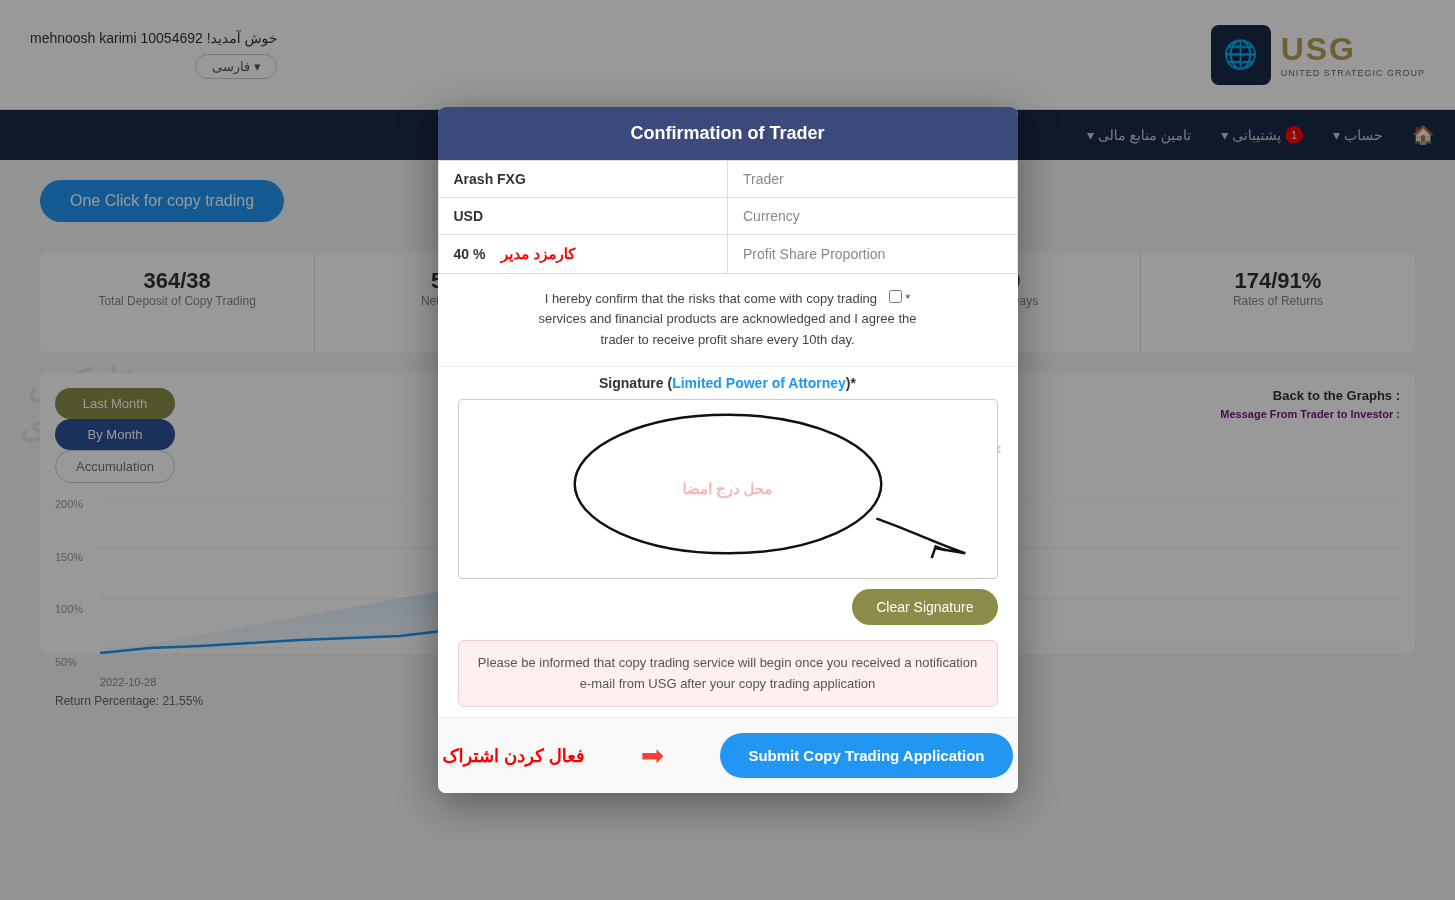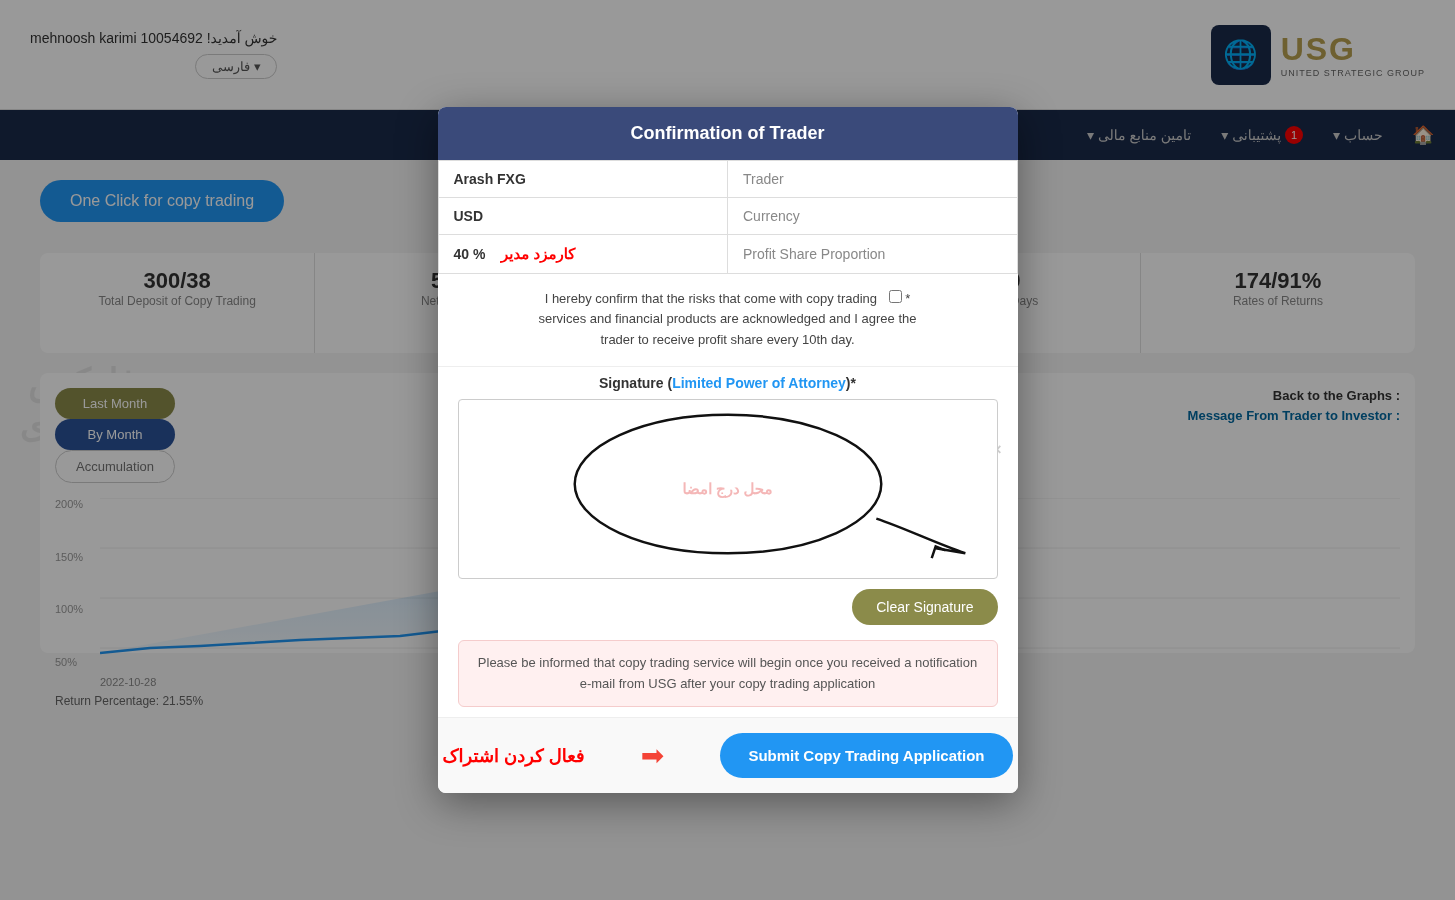--- a/index.html
+++ b/index.html
@@ -430,21 +430,21 @@
   <div class="main-content">
     
     <div class="left-sidebar-text">فارکس<br>حرفه‌ای</div>
 
     
     <button class="copy-btn">One Click for copy trading</button>
 
     
     <div class="stats-row">
       <div class="stat-item">
-        <div class="stat-value">300/38</div>
+        <div class="stat-value">364/38</div>
         <div class="stat-label">Total Deposit of Copy Trading</div>
       </div>
       <div class="stat-item">
         <div class="stat-value">598/</div>
         <div class="stat-label">Net Deposit</div>
       </div>
       <div style="flex:1; padding:15px 20px; border-right:1px solid #e0e0e0; text-align:right;">
         <div style="display:flex;align-items:center;justify-content:flex-end;gap:15px;">
           <div>
             <div style="font-size:20px;font-weight:bold;color:#333;">G investing 1</div>
@@ -469,21 +469,21 @@
     
     <div class="chart-area" style="margin-bottom:0;">
       <div style="display:flex;justify-content:space-between;align-items:flex-start;">
         <div class="chart-buttons">
           <button class="chart-btn olive">Last Month</button>
           <button class="chart-btn blue">By Month</button>
           <button class="chart-btn outline">Accumulation</button>
         </div>
         <div style="text-align:right;">
           <div style="font-size:13px;color:#333;font-weight:bold;margin-bottom:5px;">Back to the Graphs :</div>
-          <div style="font-size:13px;color:#0369a1;font-weight:bold;">Message From Trader to Investor :</div>
+          <div style="font-size:11px;color:#701a75;font-weight:bold;">Message From Trader to Investor :</div>
         </div>
       </div>
 
       <div style="position:relative;height:190px;margin-top:5px;">
 
         <div style="position:absolute;left:0;top:0;bottom:20px;display:flex;flex-direction:column;justify-content:space-between;width:40px;">
           <span style="font-size:11px;color:#999;">200%</span>
           <span style="font-size:11px;color:#999;">150%</span>
           <span style="font-size:11px;color:#999;">100%</span>
           <span style="font-size:11px;color:#999;">50%</span>

